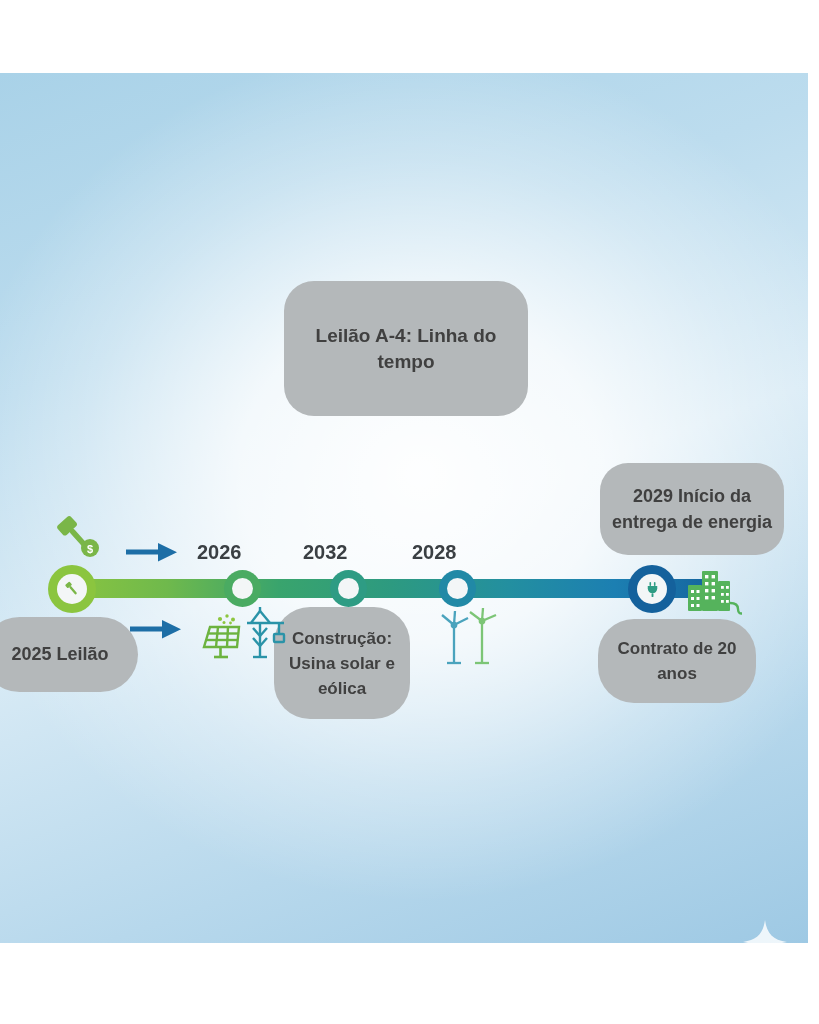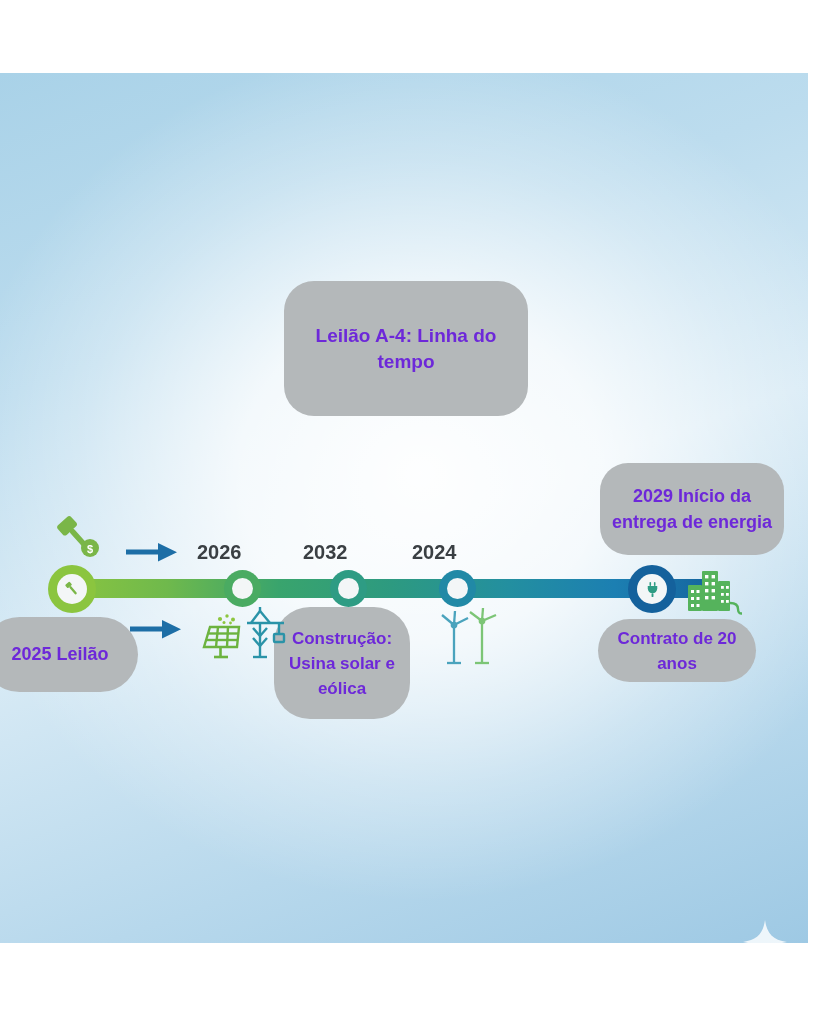--- a/index.html
+++ b/index.html
@@ -14,21 +14,21 @@
     background:
       radial-gradient(ellipse 70% 60% at 52% 46%, rgba(255,255,255,0.97) 0%, rgba(255,255,255,0.80) 32%, rgba(255,255,255,0.30) 60%, rgba(255,255,255,0.0) 82%),
       linear-gradient(160deg,#a9d2e8 0%, #bcdcee 28%, #d7eaf5 52%, #b7d8ec 78%, #9ec9e4 100%);
     overflow:hidden;
   }
 
   
   .pill{
     position:absolute;background:#b4b8ba;border-radius:34px;
     display:flex;align-items:center;justify-content:center;text-align:center;
-    color:#6d28d9;font-weight:bold;box-sizing:border-box;
+    color:#404040;font-weight:bold;box-sizing:border-box;
   }
   #title-box{
     left:284px;top:208px;width:244px;height:135px;border-radius:30px;
     font-size:19px;line-height:26px;padding:0 22px;
   }
 
   
   #bar{
     position:absolute;left:62px;top:506px;width:658px;height:19px;
     border-radius:10px;
@@ -58,21 +58,21 @@
     width:90px;
   }
   #year-2026{left:197px;top:468px;}
   #year-2027{left:303px;top:468px;}
   #year-2028{left:412px;top:468px;}
 
   
   #lbl-2025{left:-18px;top:544px;width:156px;height:75px;border-radius:38px;font-size:18px;}
   #lbl-constr{left:274px;top:534px;width:136px;height:112px;border-radius:36px;font-size:17px;line-height:25px;padding:0 8px;}
   #lbl-2029{left:600px;top:390px;width:184px;height:92px;border-radius:28px;font-size:18px;line-height:26px;padding:0 4px;}
-  #lbl-contrato{left:598px;top:546px;width:158px;height:63px;border-radius:36px;font-size:17px;line-height:25px;padding:0 10px;}
+  #lbl-contrato{left:598px;top:546px;width:158px;height:84px;border-radius:36px;font-size:17px;line-height:25px;padding:0 10px;}
 
   
   .arrow{position:absolute;}
   #arrow-top{left:126px;top:466px;}
   #arrow-bottom{left:130px;top:543px;}
 
   
   .ico{position:absolute;}
   #ico-gavel{left:48px;top:442px;}
   #ico-solar{left:198px;top:532px;}
@@ -84,21 +84,21 @@
 <body>
 
 <div id="slide">
 
   <div class="pill" id="title-box">Leilão A-4: Linha do tempo</div>
 
   <div id="bar"></div>
 
   <div class="year" id="year-2026">2026</div>
   <div class="year" id="year-2027">2032</div>
-  <div class="year" id="year-2028">2024</div>
+  <div class="year" id="year-2028">2028</div>
 
   <div class="node" id="node-2025">
     <div class="inner">
       <svg width="20" height="20" viewBox="0 0 24 24" aria-hidden="true">
         <g transform="rotate(-40 12 12)" fill="#7ab648">
           <rect x="8.5" y="3" width="7" height="5.2" rx="1.2"></rect>
           <rect x="10.6" y="8" width="2.8" height="12" rx="1.2"></rect>
         </g>
       </svg>
     </div>

